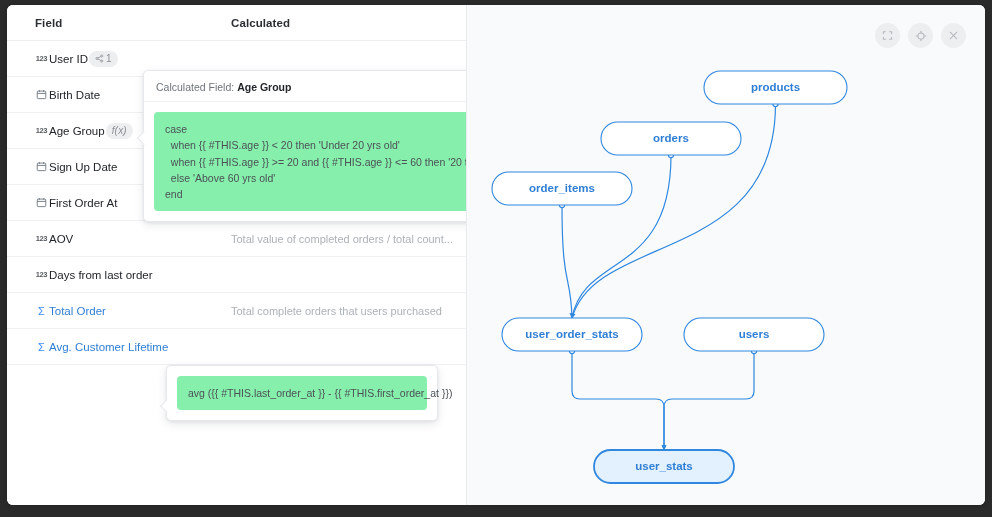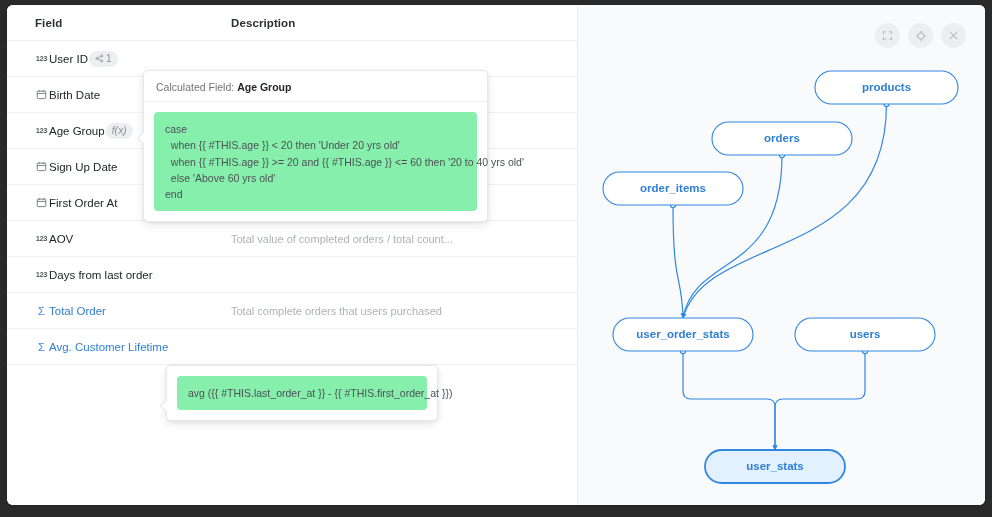--- a/index.html
+++ b/index.html
@@ -23,21 +23,21 @@
     background: #ffffff;
     border-radius: 6px;
     box-shadow: 0 1px 4px rgba(0,0,0,0.18);
     overflow: hidden;
     display: flex;
   }
 
   
   #field-panel {
     position: relative;
-    width: 571px;
+    width: 460px;
     height: 100%;
     background: #ffffff;
     border-right: 1px solid #e9ecef;
     box-sizing: border-box;
     overflow: hidden;
   }
 
   #field-table-header {
     display: flex;
     align-items: center;
@@ -209,21 +209,21 @@
 </style>
 </head>
 <body>
 
 <div id="app-window">
 
   <div id="field-panel">
 
     <div id="field-table-header">
       <div class="col-head field-col">Field</div>
-      <div class="col-head">Description</div>
+      <div class="col-head">Calculated</div>
     </div>
 
     <div class="field-row">
       <div class="cell-field">
         <span class="type-icon num">123</span>
         <span class="field-name">User ID</span>
         <span class="badge">
           <svg width="9" height="9" viewBox="0 0 16 16" fill="none" stroke="#8b9096" stroke-width="1.4">
             <circle cx="12" cy="3.5" r="1.8"></circle>
               <circle cx="12" cy="12.5" r="1.8"></circle>

